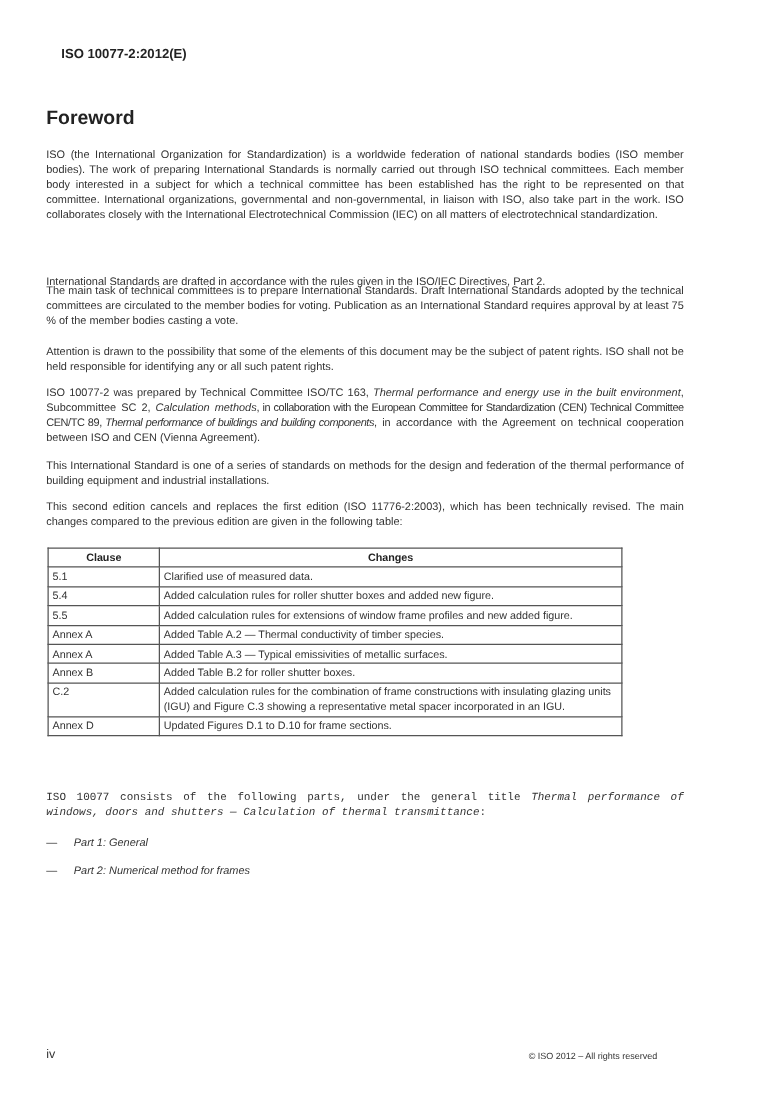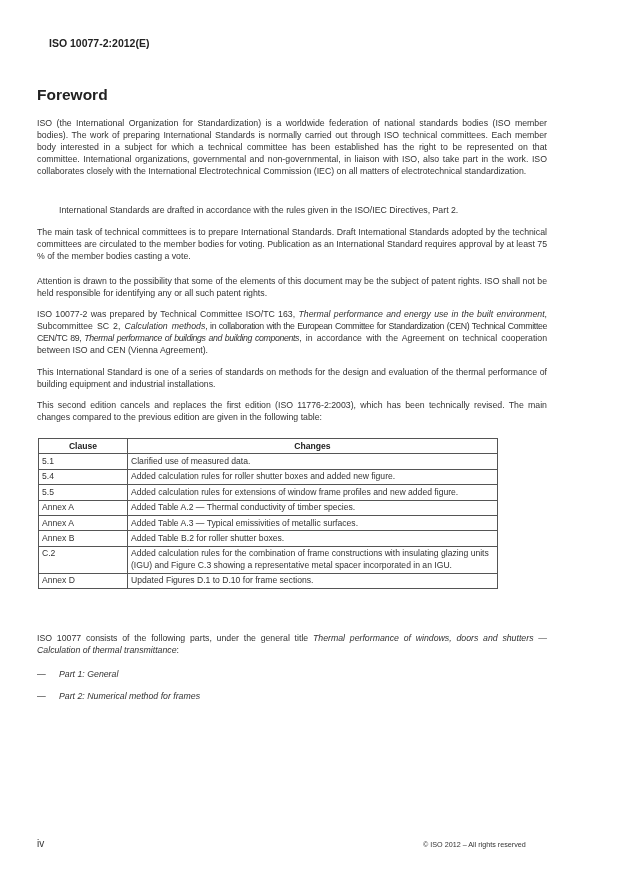--- a/index.html
+++ b/index.html
@@ -39,29 +39,29 @@
   .footer-left { position: absolute; left: 37px; top: 838px; font-size: 10px; color: #333; }
   .footer-right { position: absolute; left: 423px; top: 840px; font-size: 7.2px; color: #333; }
 </style>
 </head>
 <body>
 
 <div class="doc-id">ISO 10077-2:2012(E)</div>
 <div class="heading">Foreword</div>
 
 <div class="para" style="top:117px;">ISO (the International Organization for Standardization) is a worldwide federation of national standards bodies (ISO member bodies). The work of preparing International Standards is normally carried out through ISO technical committees. Each member body interested in a subject for which a technical committee has been established has the right to be represented on that committee. International organizations, governmental and non-governmental, in liaison with ISO, also take part in the work. ISO collaborates closely with the International Electrotechnical Commission (IEC) on all matters of electrotechnical standardization.</div>
-<div class="para" style="top:204px;margin-left:22px;">International Standards are drafted in accordance with the rules given in the ISO/IEC Directives, Part 2.</div>
+<div class="para" style="top:219px;">International Standards are drafted in accordance with the rules given in the ISO/IEC Directives, Part 2.</div>
 <div class="para" style="top:226px;">The main task of technical committees is to prepare International Standards. Draft International Standards adopted by the technical committees are circulated to the member bodies for voting. Publication as an International Standard requires approval by at least 75 % of the member bodies casting a vote.</div>
 <div class="para" style="top:275px;">Attention is drawn to the possibility that some of the elements of this document may be the subject of patent rights. ISO shall not be held responsible for identifying any or all such patent rights.</div>
 
 <div class="para" style="top:308px;">
   <span>ISO 10077-2 was prepared by Technical Committee ISO/TC 163, </span><i>Thermal performance and energy use in the built environment</i><span>, Subcommittee SC 2, </span><i>Calculation methods</i><span class="tight">, in collaboration with the European Committee for Standardization (CEN) Technical Committee CEN/TC 89, </span><i class="tight">Thermal performance of buildings and building components</i><span>, in accordance with the Agreement on technical cooperation between ISO and CEN (Vienna Agreement).</span>
 </div>
 
-<div class="para" style="top:366px;">This International Standard is one of a series of standards on methods for the design and evaluation of the thermal performance of building equipment and industrial installations.</div>
+<div class="para" style="top:366px;">This International Standard is one of a series of standards on methods for the design and federation of the thermal performance of building equipment and industrial installations.</div>
 <div class="para" style="top:399px;">This second edition cancels and replaces the first edition (ISO 11776-2:2003), which has been technically revised. The main changes compared to the previous edition are given in the following table:</div>
 
 <table class="changes">
   <thead>
     <tr>
       <th class="col1">Clause</th>
       <th>Changes</th>
     </tr>
   </thead>
   <tbody>
@@ -93,21 +93,21 @@
       <td>C.2</td>
       <td>Added calculation rules for the combination of frame constructions with insulating glazing units (IGU) and Figure C.3 showing a representative metal spacer incorporated in an IGU.</td>
     </tr>
     <tr>
       <td>Annex D</td>
       <td>Updated Figures D.1 to D.10 for frame sections.</td>
     </tr>
   </tbody>
 </table>
 
-<div class="para" style="top:632px;">
+<div class="para" style="top:632px;font-family:Liberation Mono, monospace;">
   <span>ISO 10077 consists of the following parts, under the general title </span><i>Thermal performance of windows, doors and shutters — Calculation of thermal transmittance</i><span>:</span>
 </div>
 
 <div class="list-item" style="top:669px;">
   <span class="dash">—</span><span>Part 1: General</span>
 </div>
 <div class="list-item" style="top:691px;">
   <span class="dash">—</span><span>Part 2: Numerical method for frames</span>
 </div>
 

